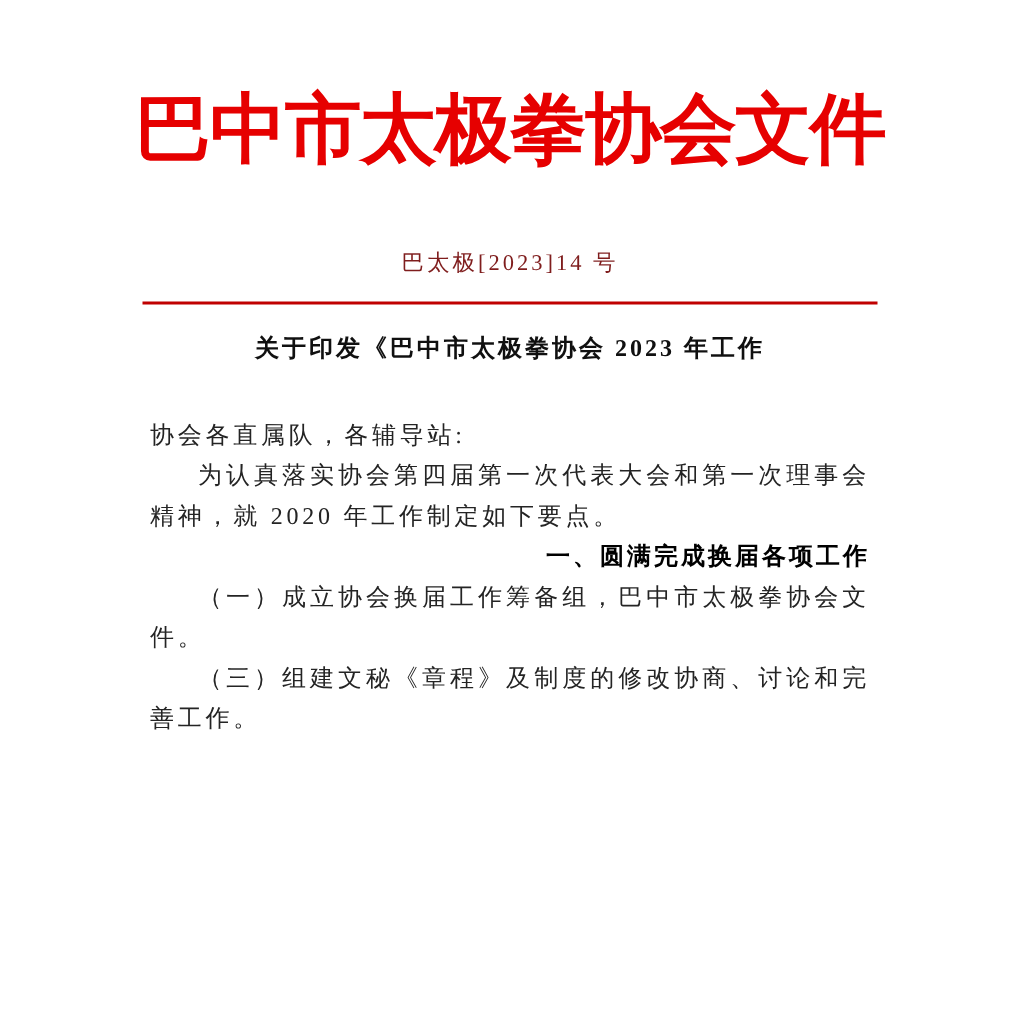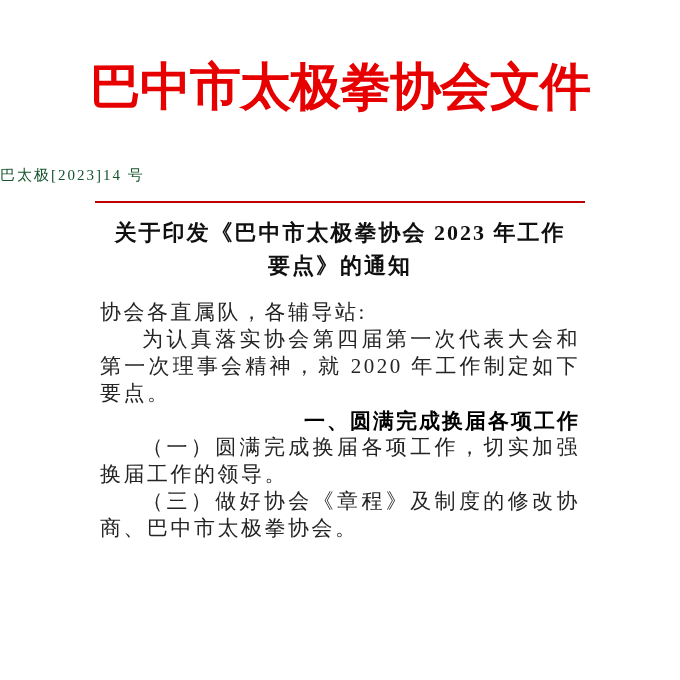--- a/index.html
+++ b/index.html
@@ -24,44 +24,44 @@
     color: var(--header-red, #e60000);
     font-weight: bold;
     font-size: 51px;
     line-height: 1.25;
     letter-spacing: -1px;
     white-space: nowrap;
     font-family: "Liberation Serif", "DejaVu Serif", serif;
   }
   .doc-number {
     margin-top: 46px;
-    text-align: left;
+    text-align: center;
     font-size: 15px;
     letter-spacing: 2px;
-    color: #14532d;
+    color: #7f1d1d;
   }
   .red-rule {
     width: 490px;
     height: 2px;
     background: var(--divider-red, #c00000);
     margin: 16px auto 0 auto;
   }
   .doc-title {
     margin-top: 13px;
     text-align: center;
-    font-size: 22px;
+    font-size: 16px;
     font-weight: bold;
     line-height: 33px;
     letter-spacing: 2px;
     color: #101010;
   }
   .doc-body {
     width: 480px;
-    margin: 17px auto 0 auto;
-    font-size: 21px;
+    margin: 28px auto 0 auto;
+    font-size: 16px;
     line-height: 27px;
     letter-spacing: 2.5px;
     text-align: justify;
     color: #242424;
   }
   .doc-body p {
     margin: 0;
   }
   .salutation {
     text-indent: 0;
@@ -83,24 +83,23 @@
 <div class="page">
 
   <div class="red-head">巴中市太极拳协会文件</div>
 
   <div class="doc-number">巴太极[2023]14 号</div>
 
   <div class="red-rule"></div>
 
   <div class="doc-title">
     <div>关于印发《巴中市太极拳协会 2023 年工作</div>
-    <div>要点》的通知</div>
   </div>
 
   <div class="doc-body">
     <p class="salutation">协会各直属队，各辅导站:</p>
     <p class="para">为认真落实协会第四届第一次代表大会和第一次理事会精神，就 2020 年工作制定如下要点。</p>
     <p class="para section-heading">一、圆满完成换届各项工作</p>
-    <p class="para">（一）圆满完成换届各项工作，切实加强换届工作的领导。</p>
-    <p class="para">（三）做好协会《章程》及制度的修改协商、巴中市太极拳协会。</p>
+    <p class="para">（一）成立协会换届工作筹备组，巴中市太极拳协会文件。</p>
+    <p class="para">（三）组建文秘《章程》及制度的修改协商、讨论和完善工作。</p>
   </div>
 
 </div>
 
 </body></html>

